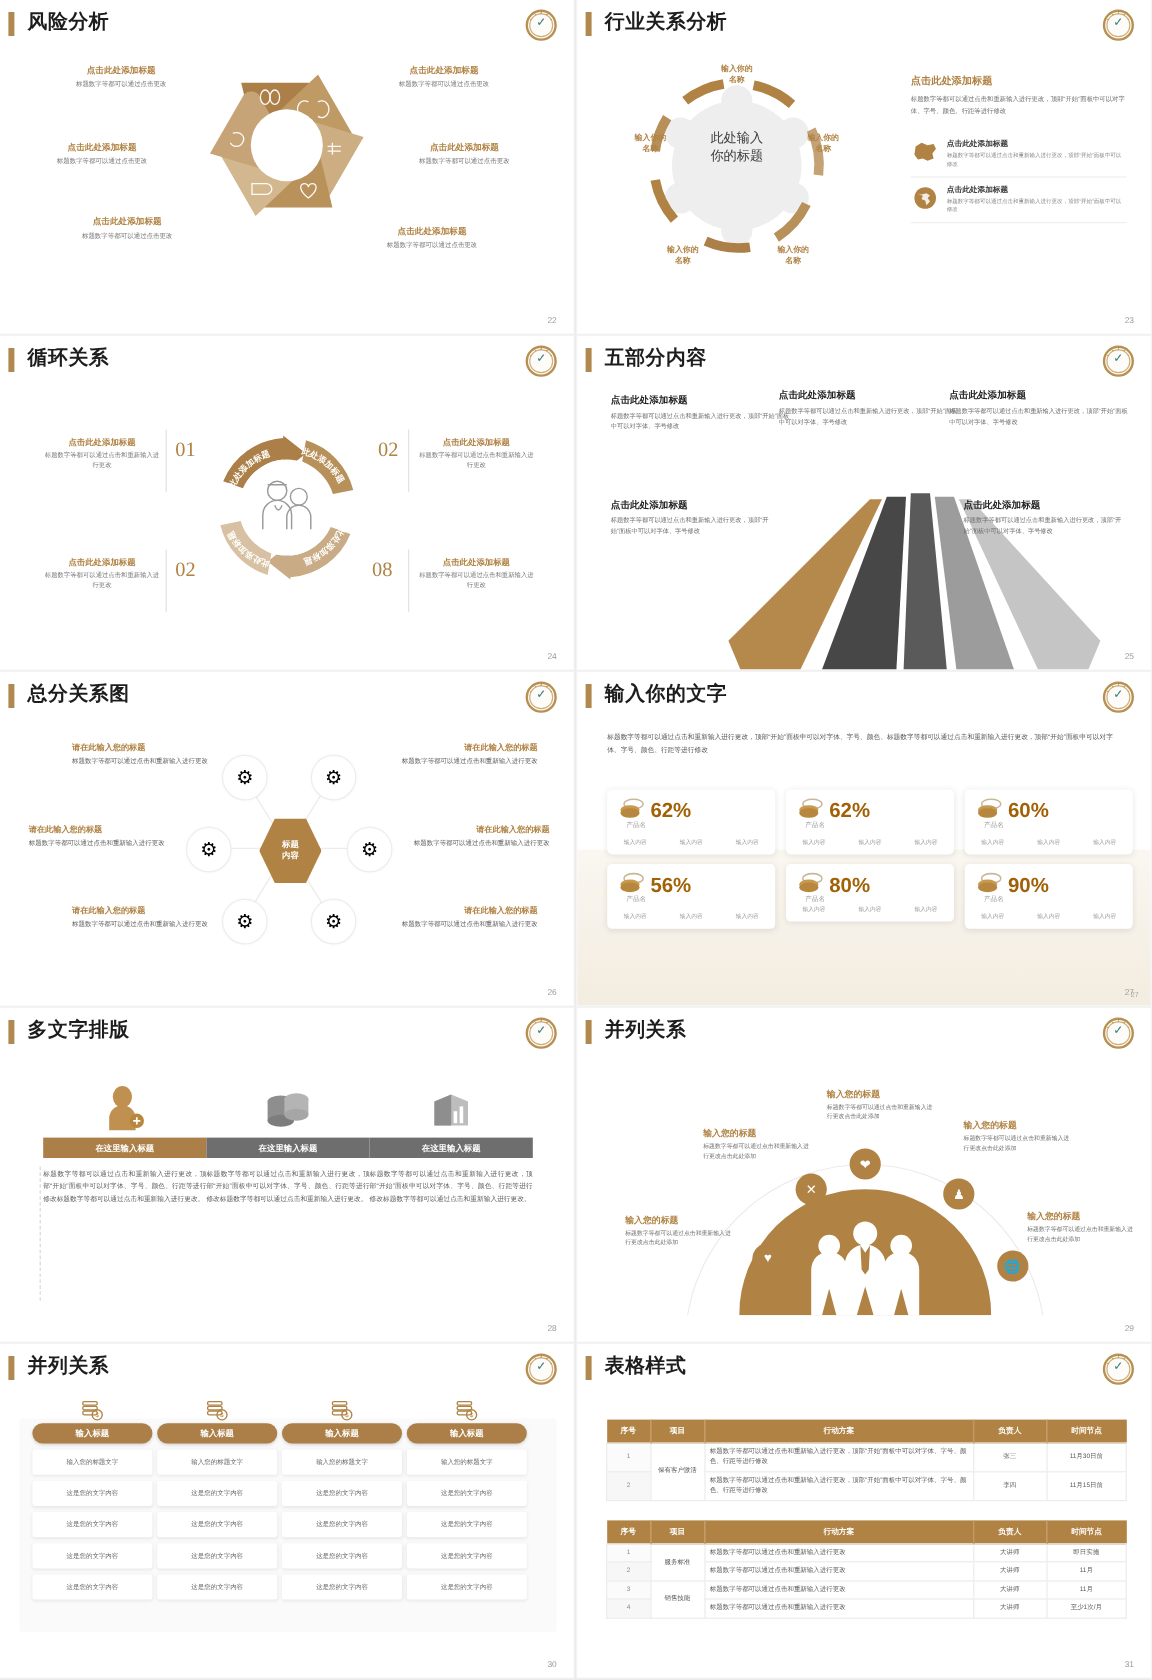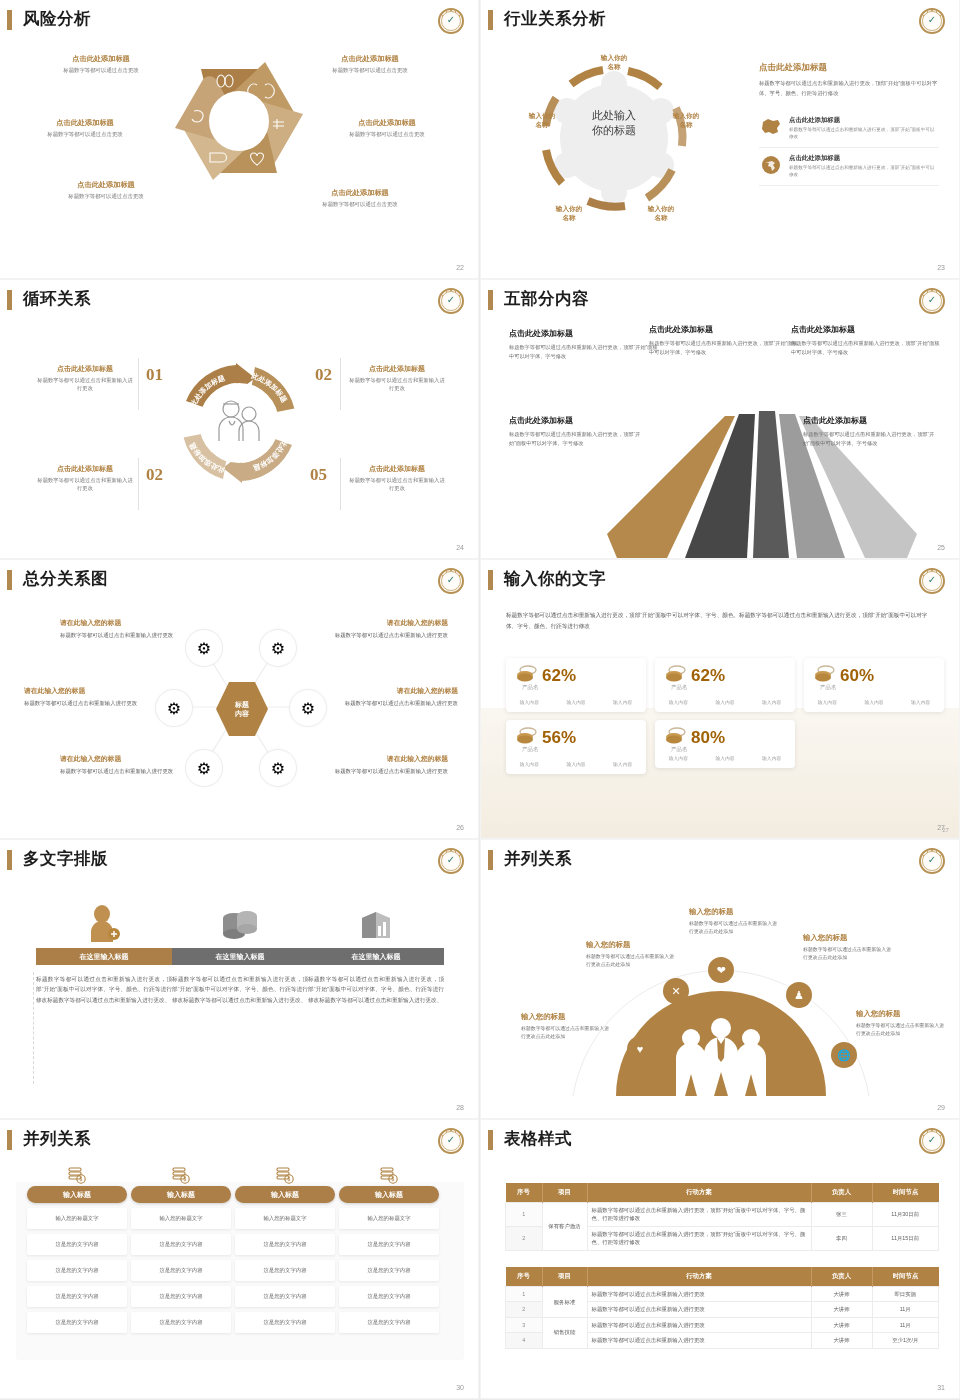--- a/index.html
+++ b/index.html
@@ -66,21 +66,21 @@
   .lbl{position:absolute;text-align:center;width:130px;}
   .lbl .t{font-size:7.2px;font-weight:bold;color:#b08243;margin-bottom:3px;}
   .lbl .d{font-size:5.4px;color:#777;}
   .glbl{position:absolute;text-align:center;font-size:6.6px;font-weight:bold;
     color:#b08243;line-height:1.35;width:50px;z-index:4;}
   .rowitem{display:flex;gap:6px;align-items:flex-start;padding:6px 0;
     border-bottom:1px solid #eee;}
   .rowitem .ic{width:24px;height:22px;flex:none;color:#b08243;}
   .rowitem .tx .t{font-size:6.4px;font-weight:bold;color:#3b3b3b;margin-bottom:2px;}
   .rowitem .tx .d{font-size:4.6px;color:#8a8a8a;line-height:1.5;}
-  .num{position:absolute;font-size:17px;font-weight:bold;color:#b08243;font-family:"Liberation Serif",serif;}
+  .num{position:absolute;font-size:17px;font-weight:normal;color:#b08243;font-family:"Liberation Serif",serif;}
   .cyclbl{position:absolute;width:98px;}
   .cyclbl .t{font-size:7px;font-weight:bold;color:#b08243;margin-bottom:3px;}
   .cyclbl .d{font-size:5.3px;color:#777;line-height:1.5;}
   .vdiv{position:absolute;width:1px;background:#e2e2e2;}
 
   
   .fivecol{position:absolute;}
   .fivecol .t{font-size:8px;font-weight:bold;color:#252525;margin-bottom:4px;}
   .fivecol .d{font-size:5.2px;color:#6d6d6d;line-height:1.7;}
   .gnode{position:absolute;width:36px;height:36px;border-radius:50%;
@@ -353,21 +353,21 @@
           <path d="M 8 44 v -12 a 12 12 0 0 1 24 0 v 12"></path>
         <circle cx="38" cy="17" r="7"></circle>
           <path d="M 28 44 v -10 a 10 10 0 0 1 20 0 v 10"></path>
         <path d="M 12 7 h 16"></path>
           <path d="M 18 24 q 3 8 6 0"></path>
       </g>
     </svg>
 
     <div class="num" style="left:146px;top:85px;">01</div>
     <div class="num" style="left:315px;top:85px;">02</div>
-    <div class="num" style="left:310px;top:185px;">05</div>
+    <div class="num" style="left:310px;top:185px;">08</div>
     <div class="num" style="left:146px;top:185px;">02</div>
     <div class="vdiv" style="left:138px;top:78px;height:52px;"></div>
     <div class="vdiv" style="left:138px;top:178px;height:52px;"></div>
     <div class="vdiv" style="left:340px;top:78px;height:52px;"></div>
     <div class="vdiv" style="left:340px;top:178px;height:52px;"></div>
 
     <div class="cyclbl" style="left:36px;top:84px;text-align:center;">
       <div class="t">点击此处添加标题</div>
       <div class="d">标题数字等都可以通过点击和重新输入进行更改</div>
     </div>
@@ -584,20 +584,37 @@
       </div>
       <div class="pcard" style="width:140px;height:48px;">
         <div class="top">
             <span>
           <svg width="22" height="18" viewBox="0 0 22 18">
                 <ellipse cx="12" cy="6" rx="8" ry="4" fill="none" stroke="#c9b79a" stroke-width="1.3"></ellipse>
                 <ellipse cx="9" cy="11" rx="8" ry="4" fill="#c89a50"></ellipse>
                 <ellipse cx="9" cy="13.5" rx="8" ry="4" fill="#b8873e"></ellipse>
               </svg></span>
           <span class="pct">80%</span>
+          </div>
+        <div class="pname">产品名</div>
+        <div class="bot">
+            <span>输入内容</span>
+            <span>输入内容</span>
+            <span>输入内容</span>
+          </div>
+      </div>
+      <div class="pcard" style="width:140px;height:54px;">
+        <div class="top">
+            <span>
+          <svg width="22" height="18" viewBox="0 0 22 18">
+                <ellipse cx="12" cy="6" rx="8" ry="4" fill="none" stroke="#c9b79a" stroke-width="1.3"></ellipse>
+                <ellipse cx="9" cy="11" rx="8" ry="4" fill="#c89a50"></ellipse>
+                <ellipse cx="9" cy="13.5" rx="8" ry="4" fill="#b8873e"></ellipse>
+              </svg></span>
+          <span class="pct">90%</span>
           </div>
         <div class="pname">产品名</div>
         <div class="bot">
             <span>输入内容</span>
             <span>输入内容</span>
             <span>输入内容</span>
           </div>
       </div>
     </div>
     <div class="pagenum">

